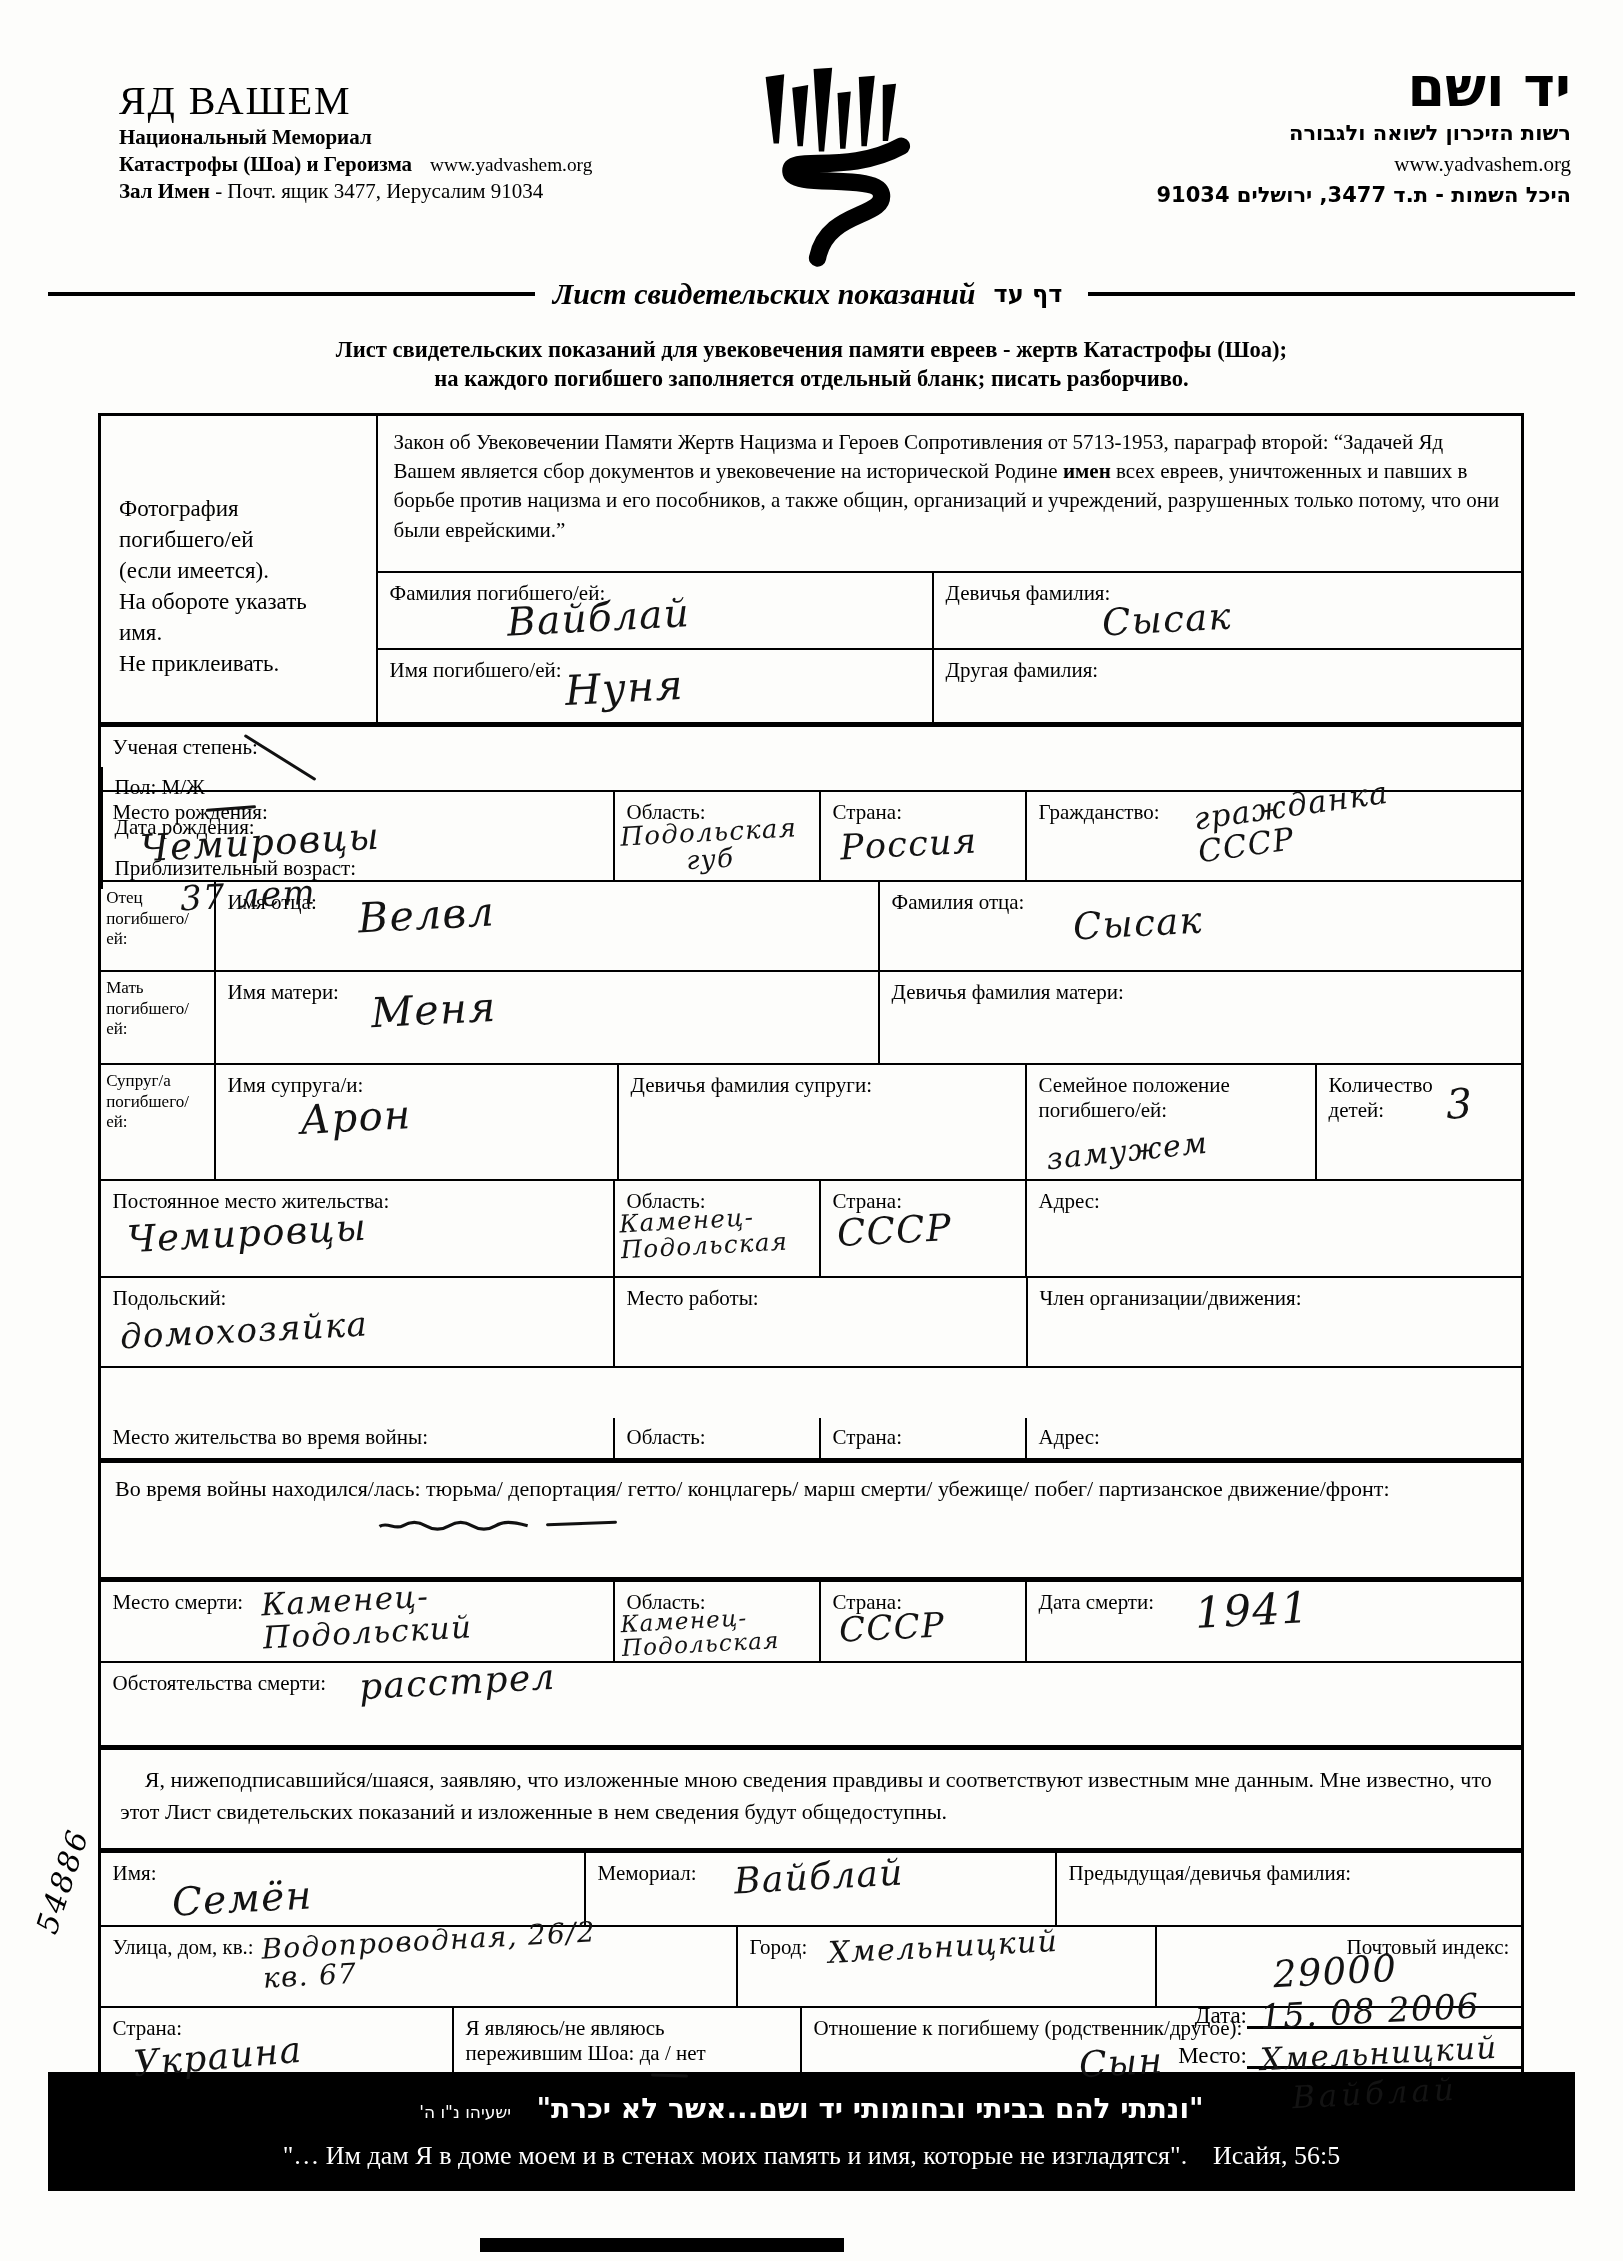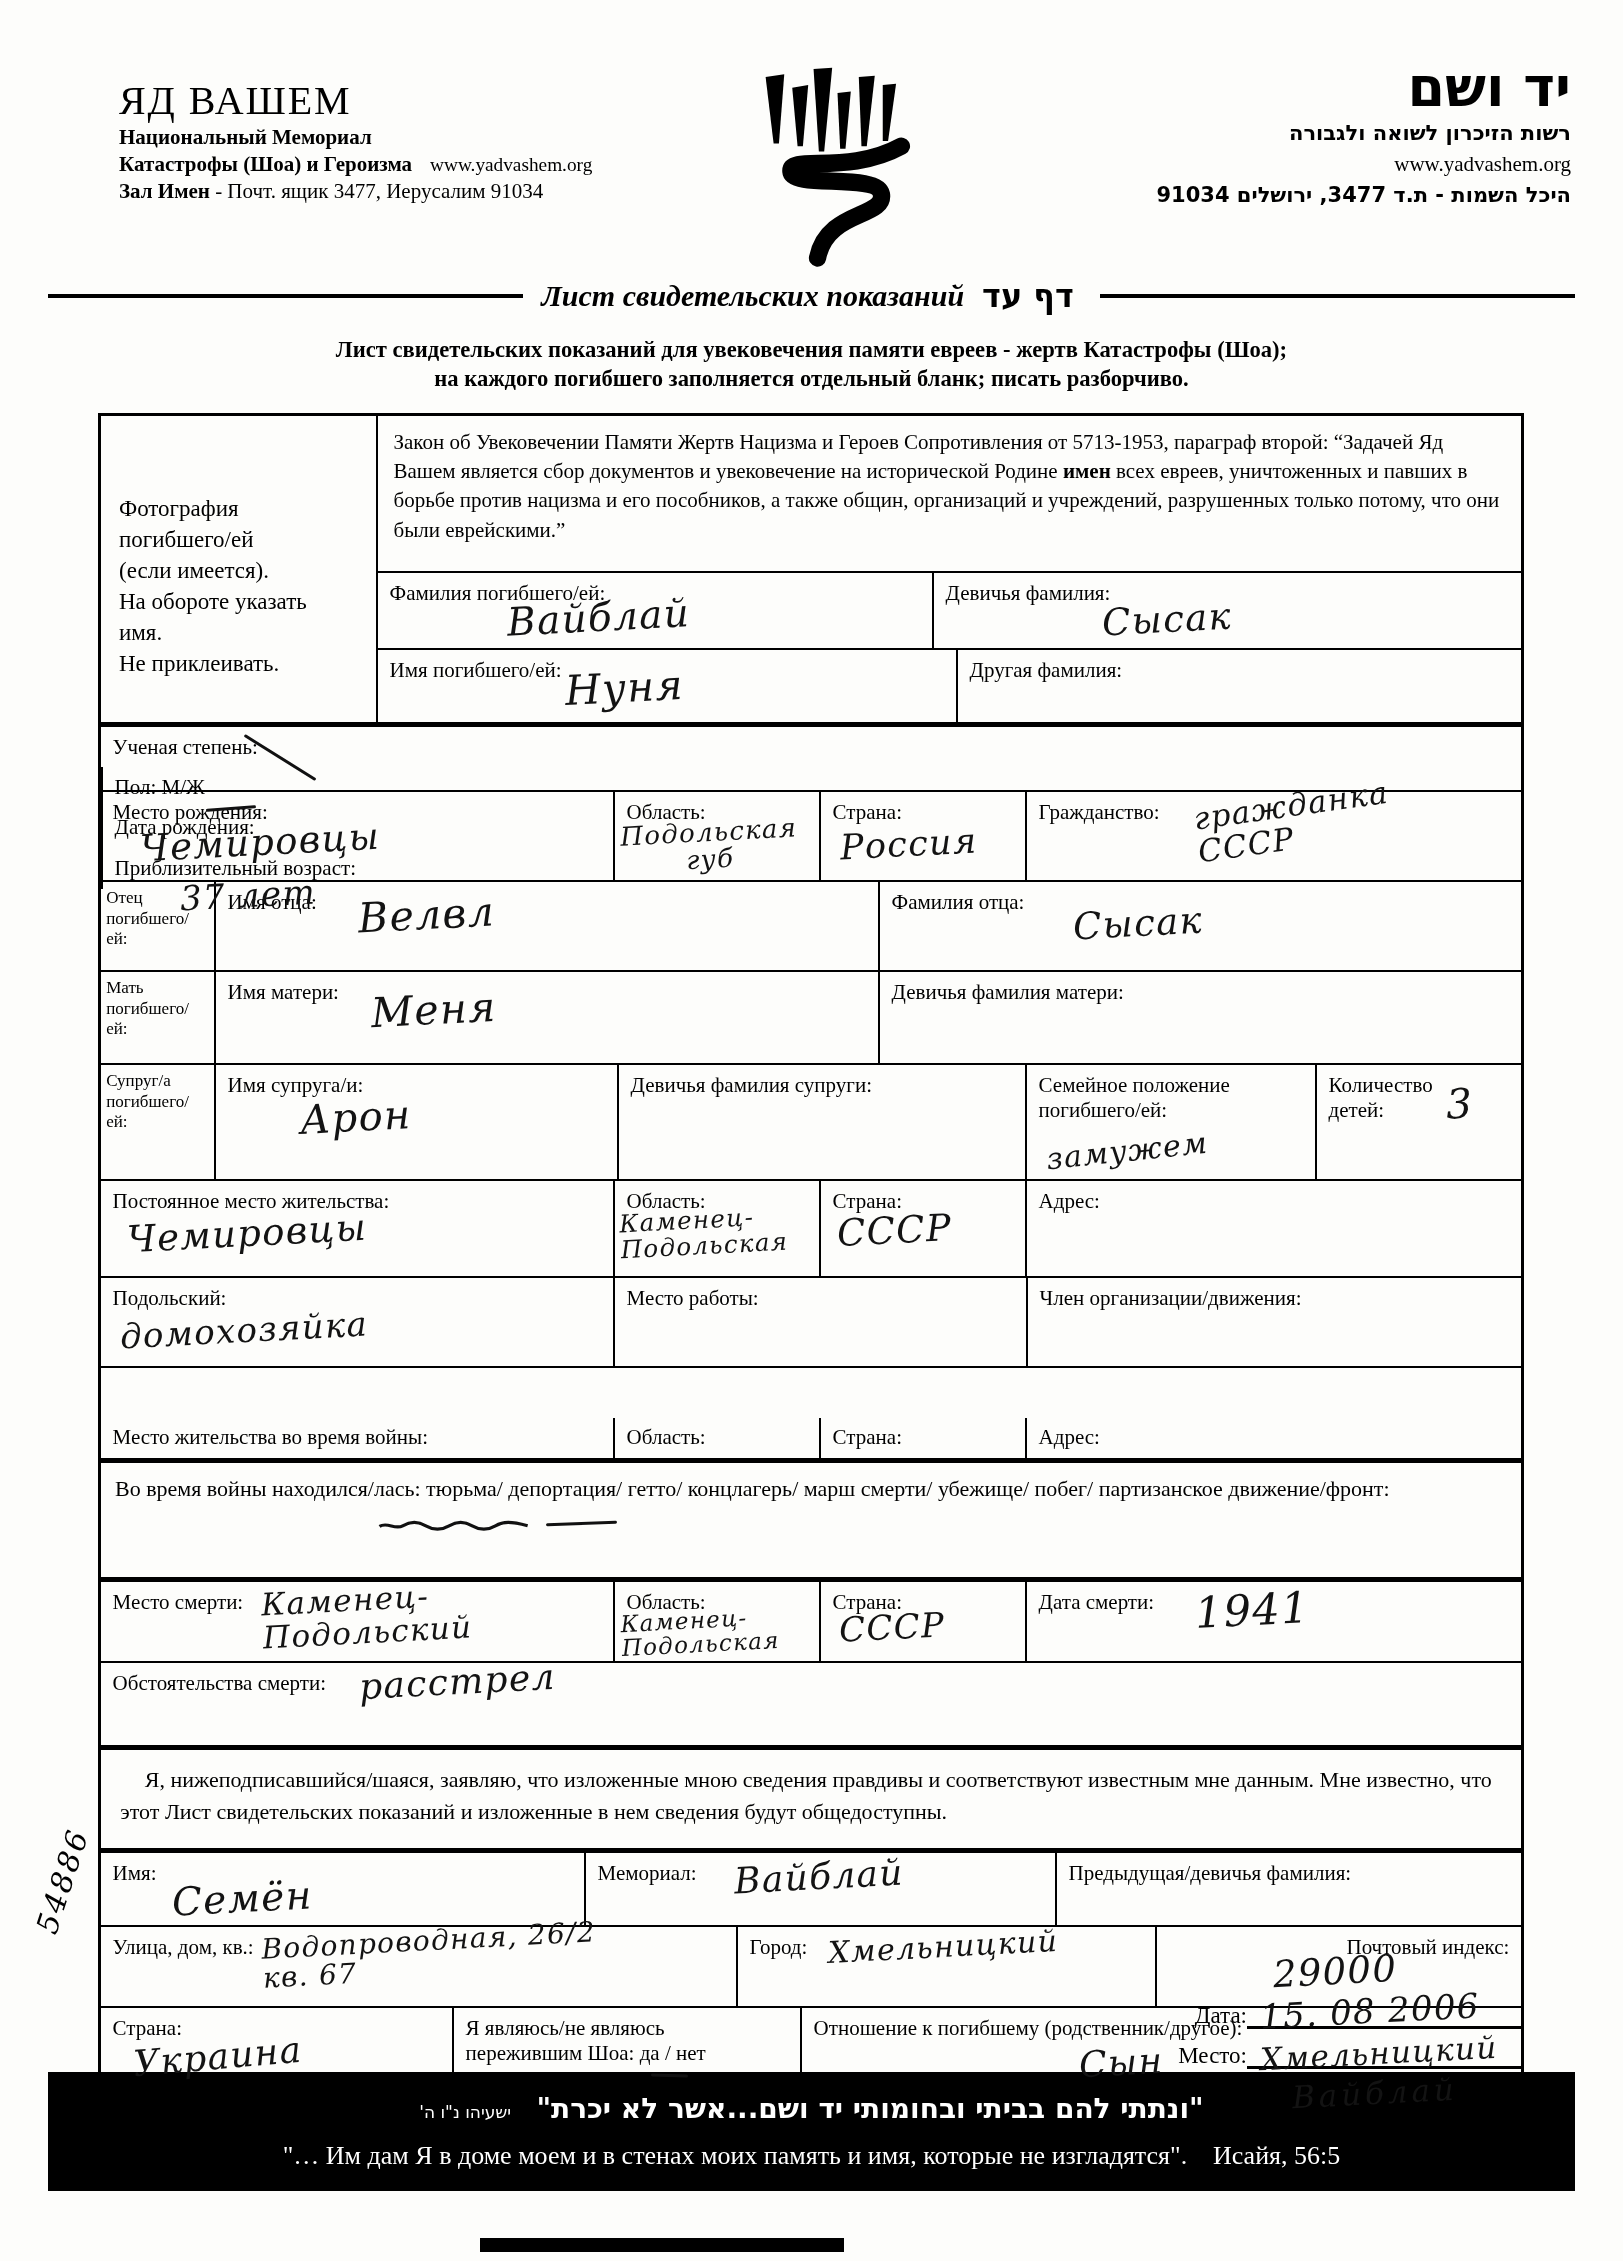--- a/index.html
+++ b/index.html
@@ -17,21 +17,21 @@
   .logo{position:absolute;left:741px;top:61px;width:193px;height:213px;}
   .header-he{position:absolute;right:52px;top:61px;width:490px;text-align:right;direction:rtl;
     font-family:"DejaVu Sans", sans-serif;}
   .header-he .org-title{font-size:54px;font-weight:bold;line-height:1;}
   .header-he .line{font-size:21px;font-weight:bold;margin-top:6.4px;}
   .header-he .url{font-size:21px;font-weight:normal;direction:ltr;font-family:"Liberation Serif",serif;}
   
   .title-row{position:absolute;left:48px;right:48px;top:277px;display:flex;align-items:center;}
   .title-rule{flex:1;height:3.2px;background:#000;}
   .title-text{font-size:30px;font-weight:bold;font-style:italic;padding:0 18px;white-space:nowrap;}
-  .title-he{font-size:32px;font-weight:bold;font-family:"DejaVu Sans",sans-serif;padding-right:26px;}
+  .title-he{font-size:24px;font-weight:bold;font-family:"DejaVu Sans",sans-serif;padding-right:26px;}
   .subtitle{position:absolute;left:0;right:0;top:335px;text-align:center;font-weight:bold;
     font-size:22.6px;line-height:1.3;}
   
   .form{position:absolute;left:98px;top:413px;width:1426px;border:3.2px solid #000;box-sizing:border-box;}
   .tr{display:flex;border-top:2.6px solid #000;box-sizing:border-box;position:relative;}
   .tr.first{border-top:none;}
   .tr.thick{border-top-width:5.2px;}
   .td{border-left:2.6px solid #000;box-sizing:border-box;padding:7.7px 11.6px;position:relative;}
   .td.nb{border-left:none;}
   .lab{font-size:21px;}
@@ -123,21 +123,21 @@
         <div class="td" style="flex:1;">
           <span class="lab">Девичья фамилия:</span>
           <span class="hw" style="left:168px;top:28px;font-size:37px;">Сысак</span>
         </div>
       </div>
       <div style="height:74px;border-top:2.6px solid #000;display:flex;box-sizing:border-box;">
         <div class="td nb" style="width:554px;">
           <span class="lab">Имя погибшего/ей:</span>
           <span class="hw" style="left:187px;top:17px;font-size:41px;">Нуня</span>
         </div>
-        <div class="td" style="flex:1;margin-left:24px;">
+        <div class="td" style="flex:1;">
           <span class="lab">Другая фамилия:</span>
           <span class="hw" style="left:258px;top:19.3px;font-size:32px;"></span>
         </div>
       </div>
     </div>
   </div>
 
   <div class="tr thick" style="height:68px;flex-direction:column;">
     <div class="td nb" style="width:512px;">
       <span class="lab">Ученая степень:</span>

